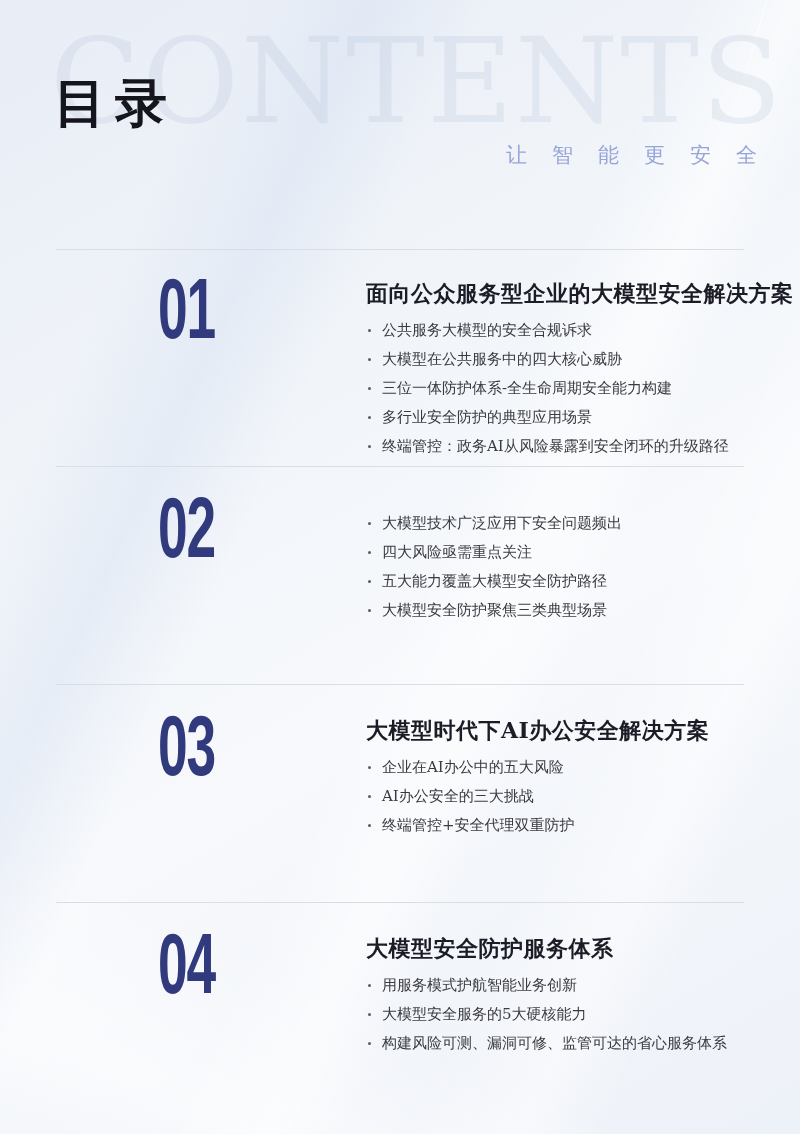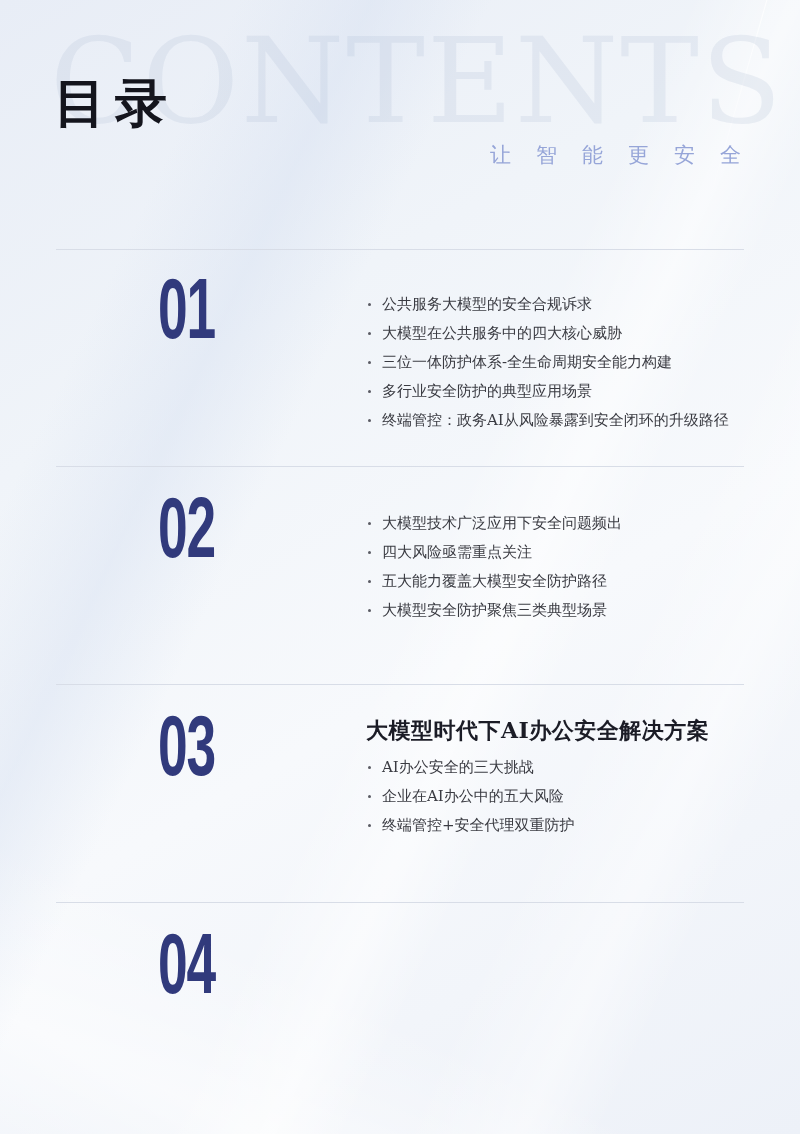--- a/index.html
+++ b/index.html
@@ -31,21 +31,21 @@
     font-size:118px; line-height:1; letter-spacing:2px;
     color:rgba(170,184,212,0.20);
     white-space:nowrap; user-select:none;
   }
   .doc-title {
     position:absolute; left:54px; top:74px;
     font-size:52px; line-height:1.1; font-weight:700;
     letter-spacing:9px; color:#14151d;
   }
   .tagline {
-    position:absolute; right:34px; top:141px;
+    position:absolute; right:18px; top:141px;
     font-family:"DejaVu Sans","Liberation Sans",sans-serif;
     font-size:21px; letter-spacing:25px; color:#96a5d8;
     white-space:nowrap;
   }
   .divider {
     position:absolute; left:56px; width:688px; height:1px;
     background:#d8dde7;
   }
   .toc-section {
     position:absolute; left:56px; width:700px;
@@ -93,20 +93,21 @@
   <div class="divider" style="top:249px"></div>
   <div class="divider" style="top:466px"></div>
   <div class="divider" style="top:684px"></div>
   <div class="divider" style="top:902px"></div>
 
   <section class="toc-section" style="top:268px">
     <div class="num-col">
       <div class="num">01</div>
     </div>
     <div class="content-col">
+      <h2 class="sec-title">面向公众服务型企业的大模型安全解决方案</h2>
       <ul class="sec-list">
         <li><span class="dot"></span><span>公共服务大模型的安全合规诉求</span></li>
         <li><span class="dot"></span><span>大模型在公共服务中的四大核心威胁</span></li>
         <li><span class="dot"></span><span>三位一体防护体系-全生命周期安全能力构建</span></li>
         <li><span class="dot"></span><span>多行业安全防护的典型应用场景</span></li>
         <li><span class="dot"></span><span>终端管控：政务AI从风险暴露到安全闭环的升级路径</span></li>
       </ul>
     </div>
   </section>
 
@@ -124,25 +125,33 @@
     </div>
   </section>
 
   <section class="toc-section" style="top:705px">
     <div class="num-col">
       <div class="num">03</div>
     </div>
     <div class="content-col">
       <h2 class="sec-title">大模型时代下AI办公安全解决方案</h2>
       <ul class="sec-list">
+        <li><span class="dot"></span><span>企业在AI办公中的五大风险</span></li>
         <li><span class="dot"></span><span>AI办公安全的三大挑战</span></li>
-        <li><span class="dot"></span><span>企业在AI办公中的五大风险</span></li>
         <li><span class="dot"></span><span>终端管控+安全代理双重防护</span></li>
       </ul>
     </div>
   </section>
 
   <section class="toc-section" style="top:923px">
     <div class="num-col">
       <div class="num">04</div>
     </div>
+    <div class="content-col">
+      <h2 class="sec-title">大模型安全防护服务体系</h2>
+      <ul class="sec-list">
+        <li><span class="dot"></span><span>用服务模式护航智能业务创新</span></li>
+        <li><span class="dot"></span><span>大模型安全服务的5大硬核能力</span></li>
+        <li><span class="dot"></span><span>构建风险可测、漏洞可修、监管可达的省心服务体系</span></li>
+      </ul>
+    </div>
   </section>
 </div>
 
 </body></html>

